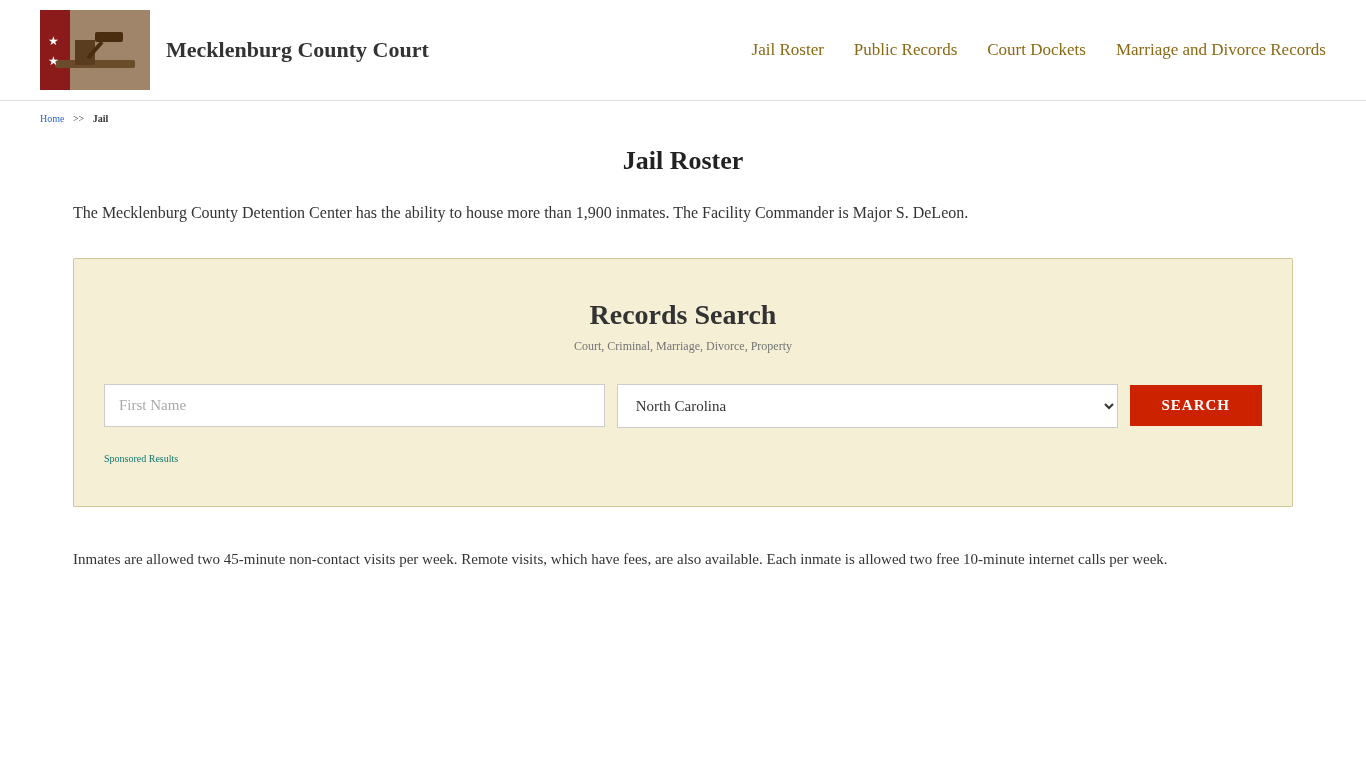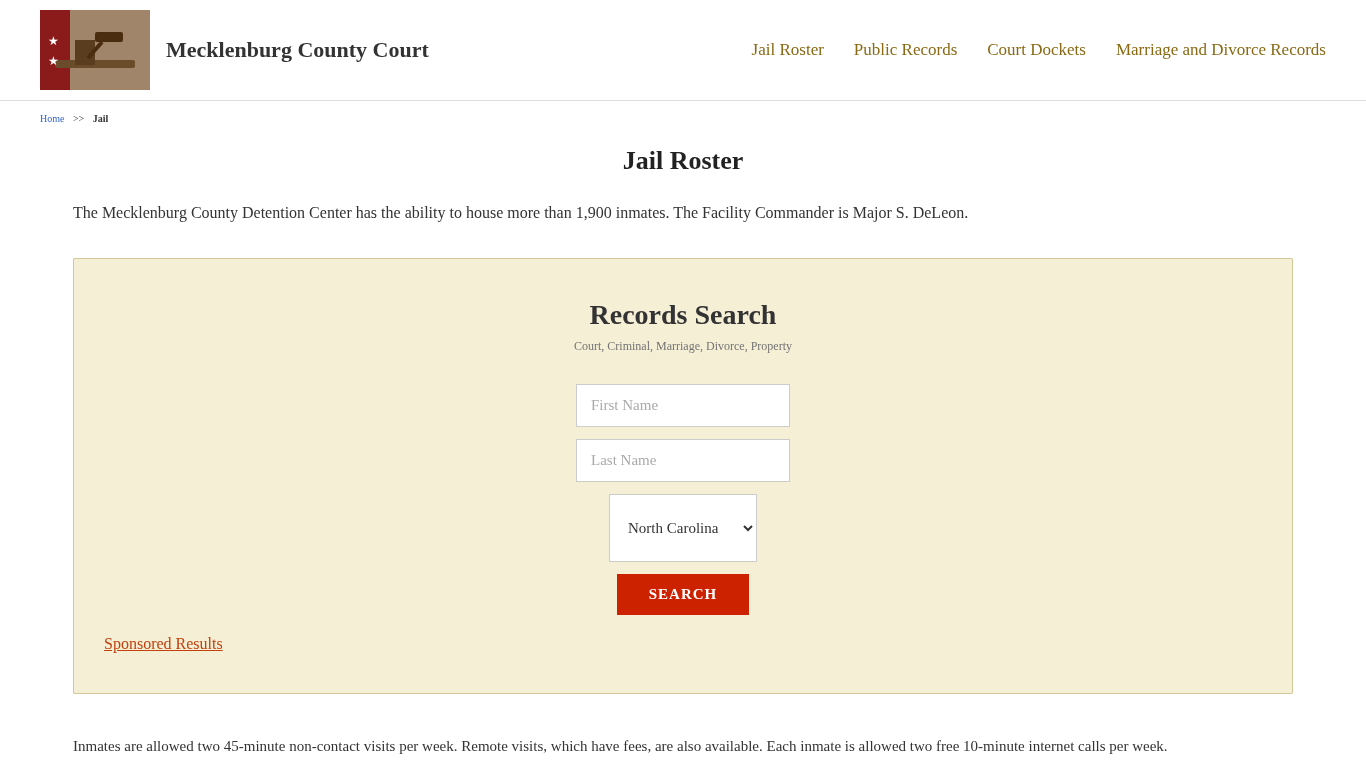--- a/index.html
+++ b/index.html
@@ -137,41 +137,40 @@
       color: #737373;
       margin-bottom: 30px;
       font-family: Georgia, serif;
     }
 
     .search-row {
       display: flex;
       gap: 12px;
       align-items: center;
       margin-bottom: 20px;
-      flex-direction: column;
     }
 
     .search-input {
       flex: 1;
       padding: 12px 14px;
       font-size: 15px;
       border: 1px solid #ccc;
       background: #fff;
       color: #aaa;
       font-family: Georgia, serif;
       outline: none;
     }
 
     .search-input::placeholder {
       color: #aaa;
     }
 
     .state-select {
       flex: 1;
-      padding: 24px 14px;
+      padding: 12px 14px;
       font-size: 15px;
       border: 1px solid #ccc;
       background: #fff;
       color: #333;
       font-family: Georgia, serif;
       outline: none;
       appearance: auto;
       cursor: pointer;
     }
 
@@ -182,25 +181,24 @@
       padding: 12px 32px;
       font-size: 15px;
       font-weight: bold;
       letter-spacing: 1px;
       cursor: pointer;
       font-family: Georgia, serif;
       text-transform: uppercase;
     }
 
     .sponsored-results {
-      color: #c2410c;
-      font-size: 16px;
-      font-family: Georgia, serif;
-      cursor: pointer;
-      text-decoration: underline;
+      color: #0f766e;
+      font-size: 10px;
+      font-family: Georgia, serif;
+      cursor: pointer;
     }
 
     
     .address-section {
       margin-bottom: 24px;
     }
 
     .address-section p {
       font-size: 15px;
       color: #333;
@@ -257,21 +255,20 @@
   <h1 class="page-title">Jail Roster</h1>
 
   <p class="intro-text">The Mecklenburg County Detention Center has the ability to house more than 1,900 inmates. The Facility Commander is Major S. DeLeon.</p>
 
   <div class="search-box">
     <div class="search-box-title">Records Search</div>
     <div class="search-box-subtitle">Court, Criminal, Marriage, Divorce, Property</div>
 
     <div class="search-row">
       <input class="search-input" type="text" placeholder="First Name" style="">
-      <input class="search-input" type="text" placeholder="Last Name" style="">
       <select class="state-select" id="state-select">
       <option value="Alabama">Alabama</option><option value="Alaska">Alaska</option><option value="Arizona">Arizona</option><option value="Arkansas">Arkansas</option><option value="California">California</option><option value="Colorado">Colorado</option><option value="Connecticut">Connecticut</option><option value="Delaware">Delaware</option><option value="Florida">Florida</option><option value="Georgia">Georgia</option><option value="Hawaii">Hawaii</option><option value="Idaho">Idaho</option><option value="Illinois">Illinois</option><option value="Indiana">Indiana</option><option value="Iowa">Iowa</option><option value="Kansas">Kansas</option><option value="Kentucky">Kentucky</option><option value="Louisiana">Louisiana</option><option value="Maine">Maine</option><option value="Maryland">Maryland</option><option value="Massachusetts">Massachusetts</option><option value="Michigan">Michigan</option><option value="Minnesota">Minnesota</option><option value="Mississippi">Mississippi</option><option value="Missouri">Missouri</option><option value="Montana">Montana</option><option value="Nebraska">Nebraska</option><option value="Nevada">Nevada</option><option value="New Hampshire">New Hampshire</option><option value="New Jersey">New Jersey</option><option value="New Mexico">New Mexico</option><option value="New York">New York</option><option value="North Carolina" selected="">North Carolina</option><option value="North Dakota">North Dakota</option><option value="Ohio">Ohio</option><option value="Oklahoma">Oklahoma</option><option value="Oregon">Oregon</option><option value="Pennsylvania">Pennsylvania</option><option value="Rhode Island">Rhode Island</option><option value="South Carolina">South Carolina</option><option value="South Dakota">South Dakota</option><option value="Tennessee">Tennessee</option><option value="Texas">Texas</option><option value="Utah">Utah</option><option value="Vermont">Vermont</option><option value="Virginia">Virginia</option><option value="Washington">Washington</option><option value="West Virginia">West Virginia</option><option value="Wisconsin">Wisconsin</option><option value="Wyoming">Wyoming</option></select>
       <button class="search-button">SEARCH</button>
     </div>
 
     <div>
       <span class="sponsored-results">Sponsored Results</span>
     </div>
   </div>
 

